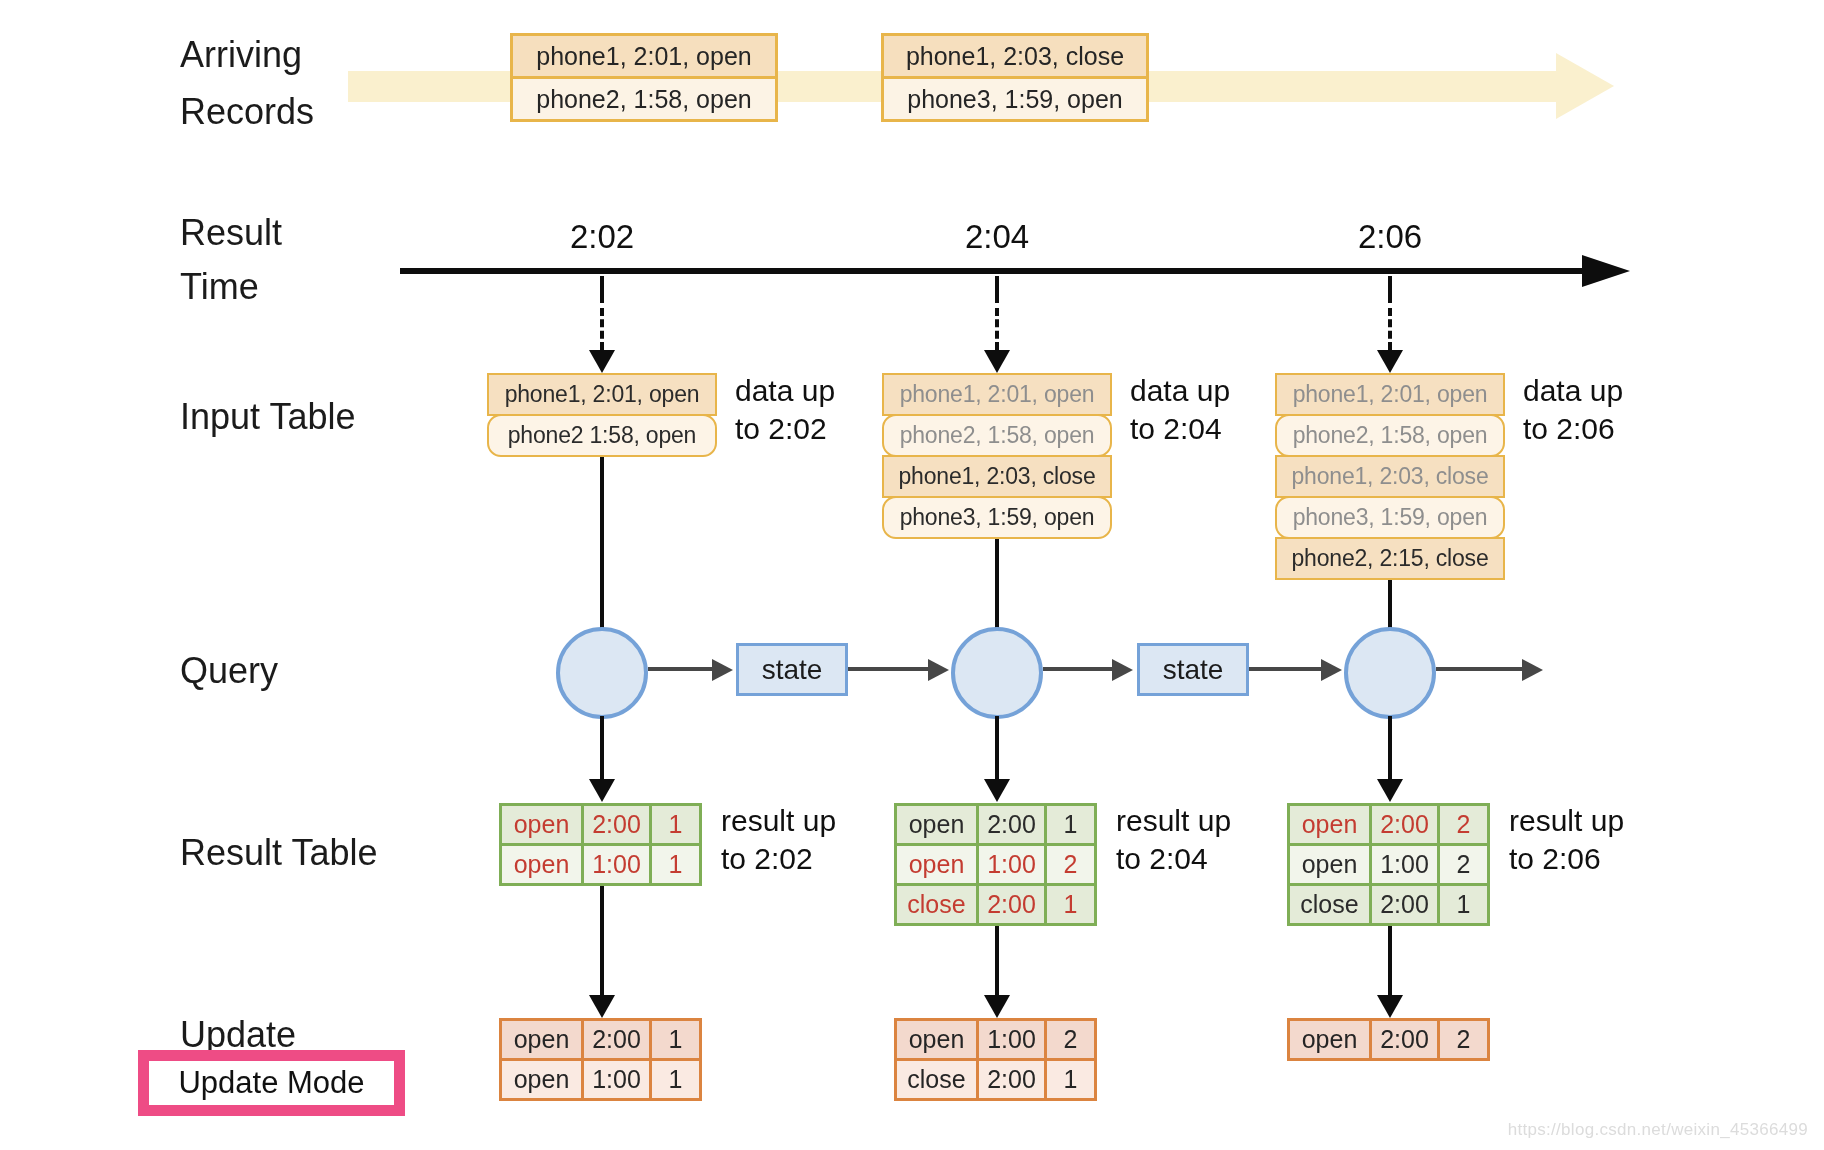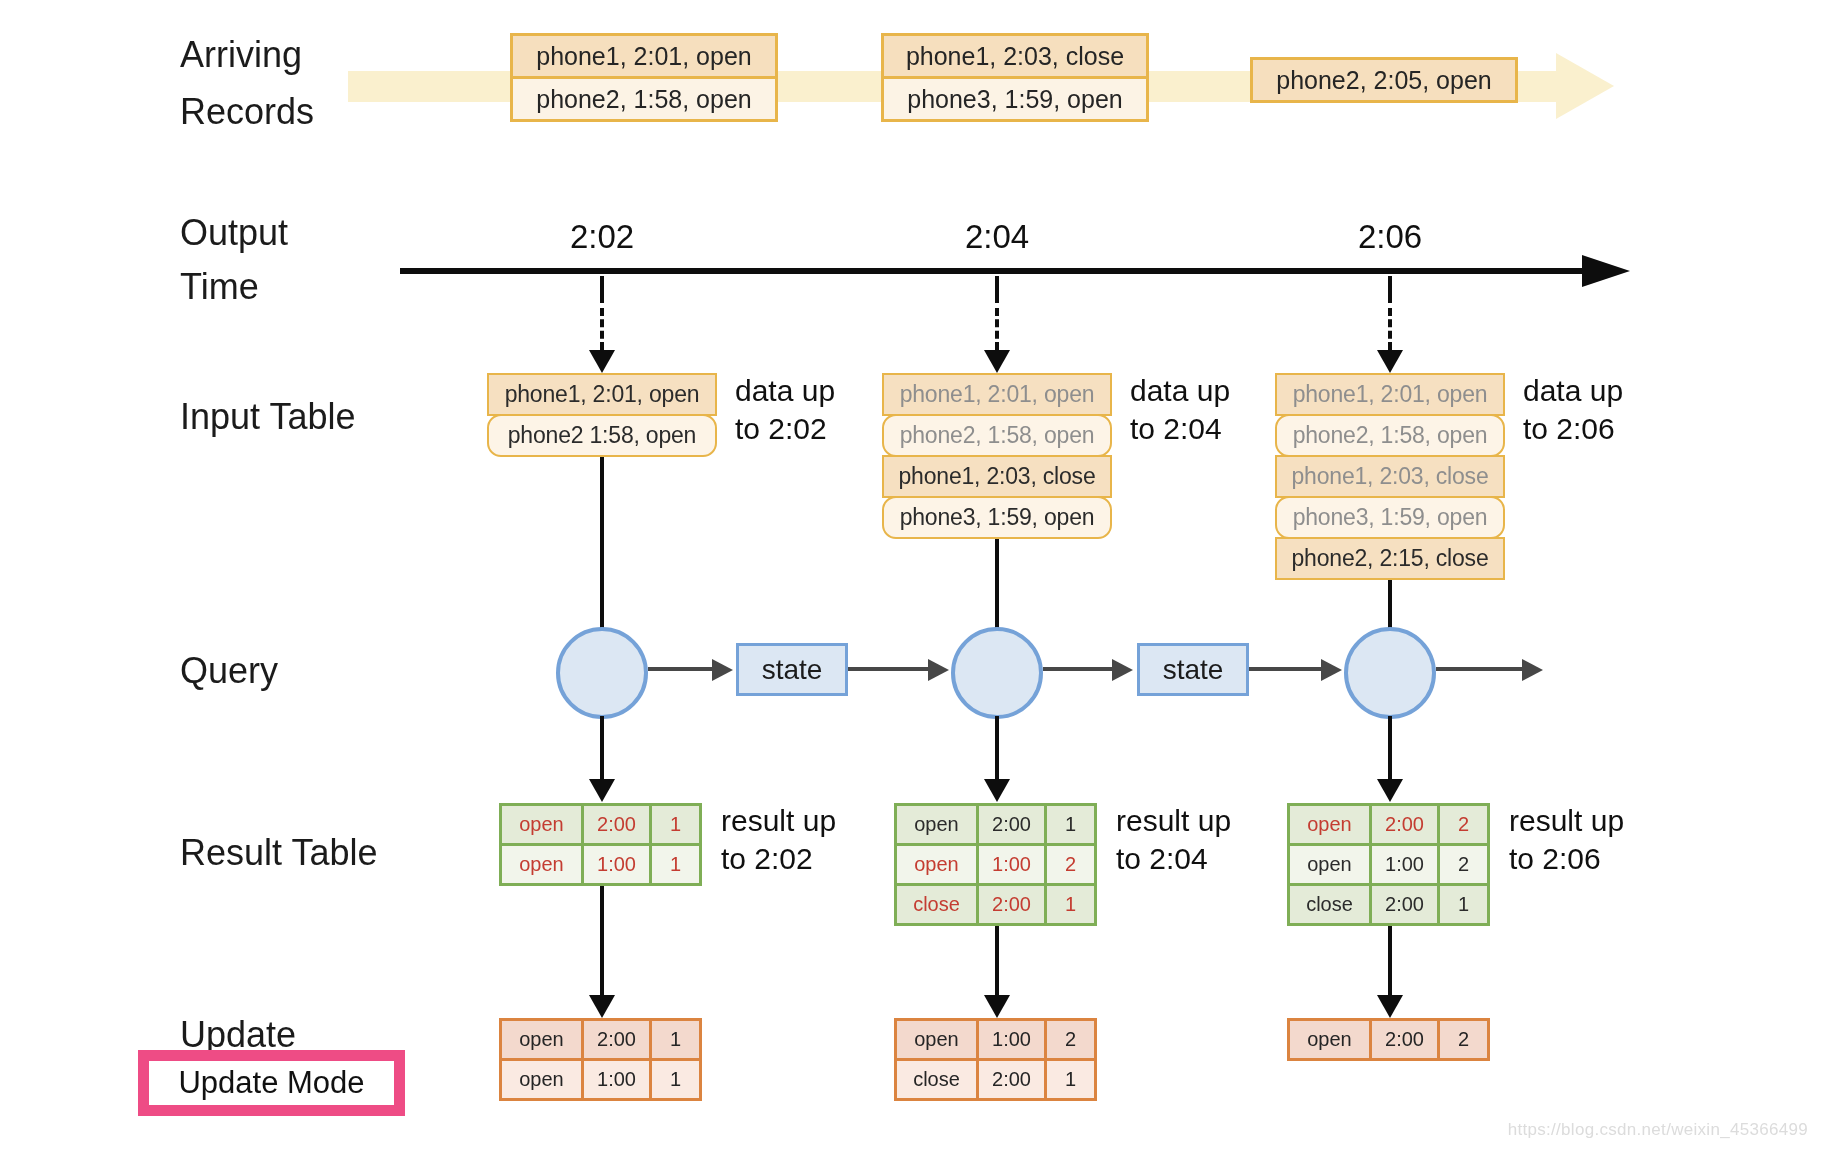--- a/index.html
+++ b/index.html
@@ -38,21 +38,21 @@
           background:#DCE7F3;border-radius:50%;}
   .state{position:absolute;width:112px;height:53px;box-sizing:border-box;border:3px solid #75A2D8;
          background:#DCE7F3;display:flex;align-items:center;justify-content:center;
          font-size:28px;color:#1b1b1b;}
   .hline{position:absolute;top:667px;height:4px;background:#474747;}
   .head-right{position:absolute;top:659px;width:0;height:0;border-top:11px solid transparent;
               border-bottom:11px solid transparent;border-left:21px solid #474747;}
   
   .grow{position:absolute;display:flex;}
   .gcell{height:43px;box-sizing:border-box;display:flex;align-items:center;justify-content:center;
-         font-size:20px;white-space:nowrap;}
+         font-size:25px;white-space:nowrap;}
   .gcell + .gcell{margin-left:-3px;}
   .w1{width:85px;} .w2{width:71px;} .w3{width:53px;}
   .rcell{border:3px solid #7FAE56;}
   .ocell{border:3px solid #DB8440;color:#252525;}
   .row-dark-g{background:#E4EBD8;}
   .row-light-g{background:#F2F5EB;}
   .row-dark-o{background:#F3D9CD;}
   .row-light-o{background:#FAEAE2;}
   .red{color:#C43C31;}
   .blk{color:#2b2b2b;}
@@ -61,37 +61,36 @@
               justify-content:center;font-size:31px;color:#111;white-space:nowrap;}
   .watermark{position:absolute;right:16px;top:1120px;font-size:17px;color:#dcdcdc;letter-spacing:0.3px;}
 </style>
 </head>
 <body>
 
 <div class="canvas">
 
   <div class="lbl" style="left:180px;top:34px">Arriving</div>
   <div class="lbl" style="left:180px;top:91px">Records</div>
-  <div class="lbl" style="left:180px;top:212px">Output</div>
+  <div class="lbl" style="left:180px;top:212px">Result</div>
   <div class="lbl" style="left:180px;top:266px">Time</div>
   <div class="lbl" style="left:180px;top:396px">Input Table</div>
   <div class="lbl" style="left:180px;top:650px">Query</div>
   <div class="lbl" style="left:180px;top:832px">Result Table</div>
   <div class="lbl" style="left:180px;top:1014px">Update</div>
   <div class="update-box">
     <span>Update Mode</span>
   </div>
 
   <div class="band"></div>
   <div class="band-head"></div>
   <div class="rec fill-dark" style="left:510px;top:33px">phone1, 2:01, open</div>
   <div class="rec fill-light" style="left:510px;top:76px">phone2, 1:58, open</div>
   <div class="rec fill-dark" style="left:881px;top:33px">phone1, 2:03, close</div>
   <div class="rec fill-light" style="left:881px;top:76px">phone3, 1:59, open</div>
-  <div class="rec fill-dark" style="left:1250px;top:57px">phone2, 2:05, open</div>
 
   <div class="time-lbl" style="left:602px;top:218px">2:02</div>
   <div class="time-lbl" style="left:997px;top:218px">2:04</div>
   <div class="time-lbl" style="left:1390px;top:218px">2:06</div>
   <div class="tline"></div>
   <div class="tline-head"></div>
 
   <div class="vline" style="left:600px;top:276px;height:27px"></div>
   <div class="vline" style="left:995px;top:276px;height:27px"></div>
   <div class="vline" style="left:1388px;top:276px;height:27px"></div>

